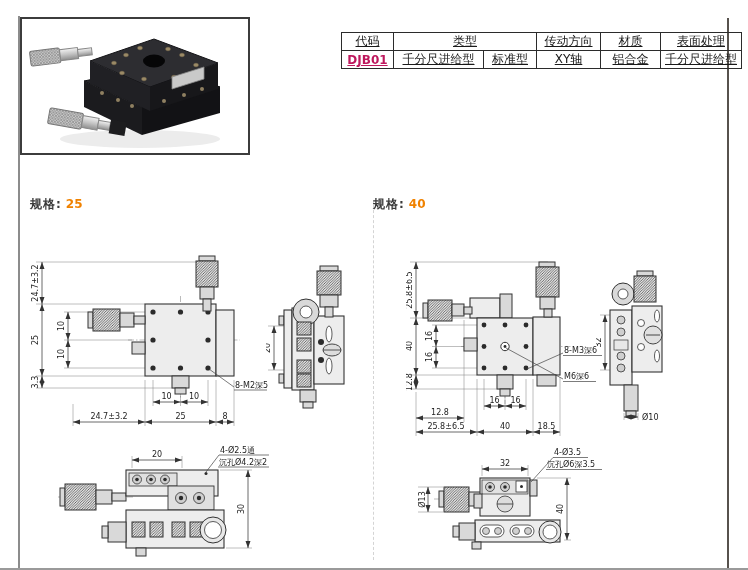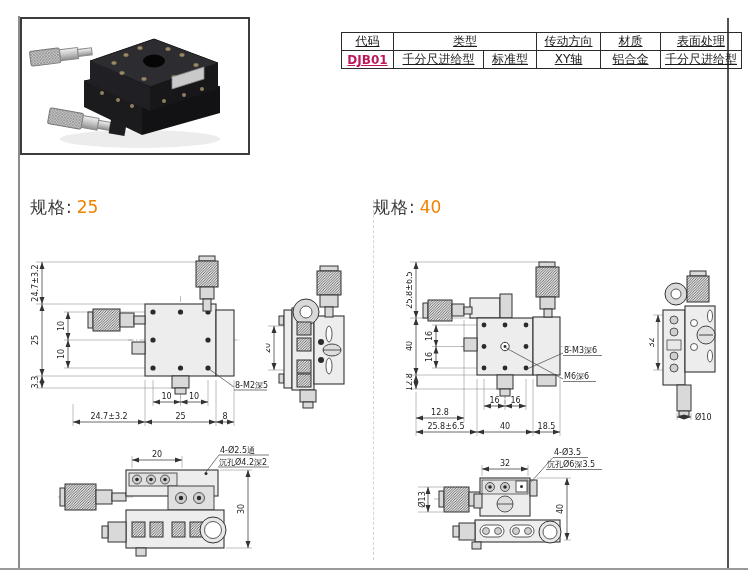--- a/index.html
+++ b/index.html
@@ -13,21 +13,21 @@
   
   .photo-box{position:absolute;left:20px;top:17px;width:230px;height:138px;background:#fff;
              border:2px solid #3c3c3c;box-sizing:border-box;}
   
   .spec-table{position:absolute;left:341px;top:32px;border-collapse:collapse;font-size:12px;
               color:#1a1a1a;table-layout:fixed;}
   .spec-table th,.spec-table td{border:1px solid #2b2b2b;text-align:center;padding:0 2px;
               height:17px;font-weight:400;white-space:nowrap;overflow:hidden;text-decoration:underline;}
   .spec-table td.code{color:#be185d;font-weight:bold;}
   
-  .section-label{position:absolute;font-size:17px;color:#3a3a3a;letter-spacing:1px;}
+  .section-label{position:absolute;font-size:12px;color:#3a3a3a;letter-spacing:1px;font-weight:bold;}
   .section-label .size{color:#f08200;margin-left:4px;letter-spacing:0;}
   .divider{position:absolute;left:373px;top:200px;height:360px;width:0;border-left:1px dashed #d4d4d4;}
   
   svg text{font-family:"DejaVu Sans",sans-serif;}
   .dimt{font-size:8px;fill:#222;}
   .notet{font-size:8px;fill:#222;}
   .body{fill:#ededed;stroke:#333;stroke-width:1.1;}
   .body2{fill:#e0e0e0;stroke:#333;stroke-width:0.9;}
   .metal{fill:#d9d9d9;stroke:#333;stroke-width:1;}
   .knurl{fill:url(#knurl);stroke:#333;stroke-width:1;}
@@ -386,21 +386,21 @@
     <text class="dimt" text-anchor="middle" x="140.5" y="174.5">18.5</text>
     <line class="lead" x1="121" y1="115" x2="157" y2="99"></line>
     <line class="lead" x1="157" y1="101.5" x2="196" y2="101.5"></line>
     <text class="notet" x="158" y="99">8-M3深6</text>
     <line class="lead" x1="100" y1="94" x2="157" y2="125"></line>
     <line class="lead" x1="157" y1="127.5" x2="190" y2="127.5"></line>
     <text class="notet" x="158" y="125">M6深6</text>
   </svg>
   </div>
 
-  <div class="abs" style="left:649px;top:266px">
+  <div class="abs" style="left:596px;top:266px">
   <svg width="100" height="160" viewBox="0 0 100 160">
     <g class="ext">
       <line x1="4" y1="49" x2="28" y2="49"></line>
           <line x1="4" y1="104" x2="28" y2="104"></line>
       <line x1="28" y1="147" x2="28" y2="154"></line>
           <line x1="42" y1="147" x2="42" y2="154"></line>
     </g>
     <g>
       <circle class="metal" cx="27" cy="28" r="11"></circle>
       <circle cx="27" cy="28" r="5" fill="#fff" stroke="#333" stroke-width="0.8"></circle>

